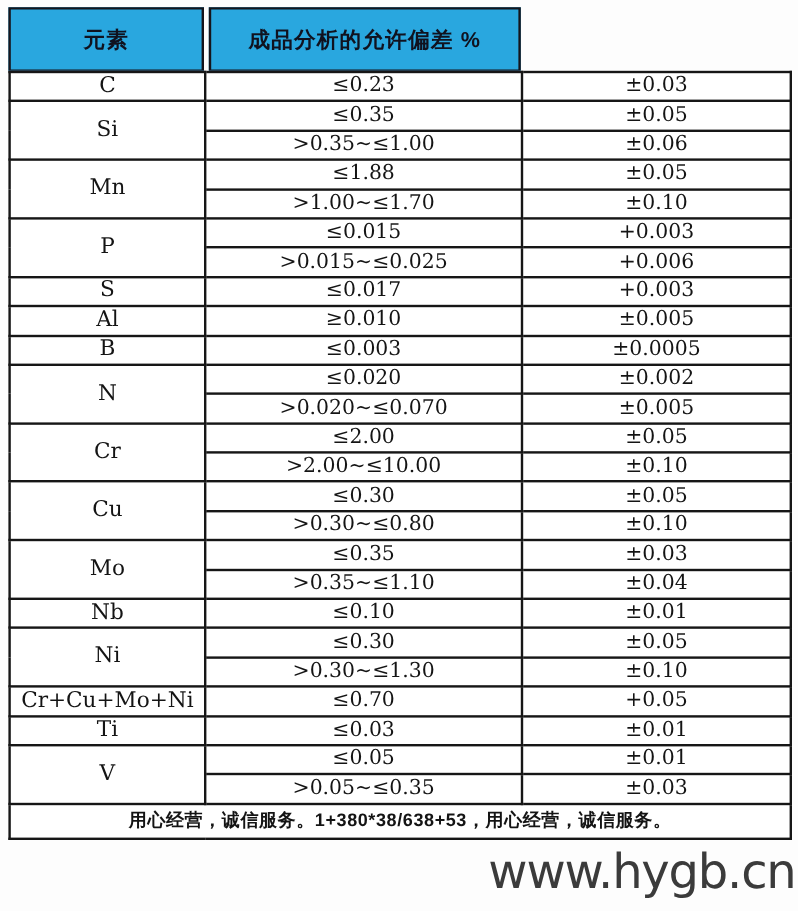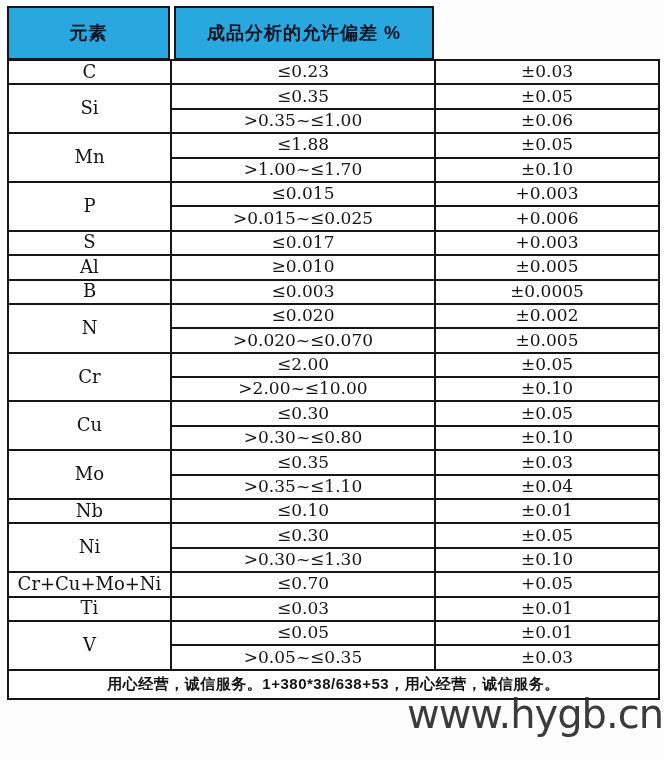--- a/index.html
+++ b/index.html
@@ -64,21 +64,21 @@
     font-family: "Liberation Sans", sans-serif;
     font-weight: bold;
     font-size: 15px;
     height: 29px;
     letter-spacing: 0.5px;
   }
   
   .watermark {
     position: absolute;
     right: 2px;
-    bottom: 22px;
+    bottom: 9px;
     font-family: "DejaVu Sans", sans-serif;
     font-size: 40px;
     font-weight: normal;
     color: rgba(42, 42, 42, 0.92);
     letter-spacing: -1px;
     pointer-events: none;
     white-space: nowrap;
   }
 </style>
 </head>

